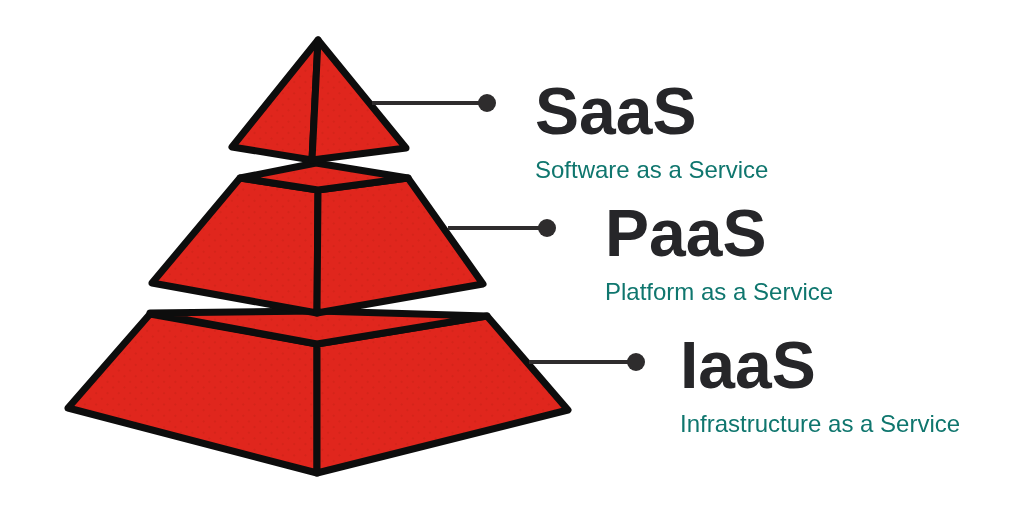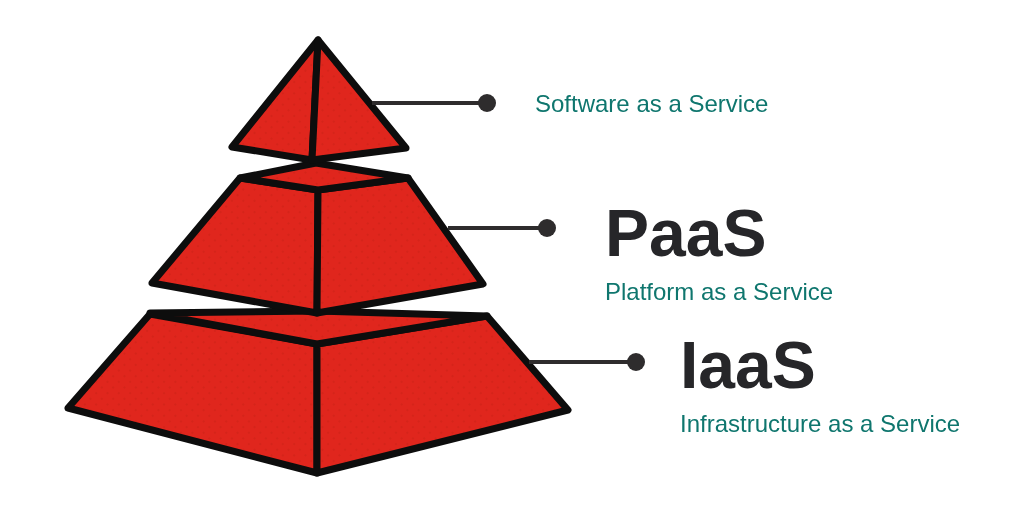--- a/index.html
+++ b/index.html
@@ -76,20 +76,21 @@
       <line x1="372" y1="103" x2="487" y2="103"></line>
       <circle cx="487" cy="103" r="9" stroke="none"></circle>
       <line x1="448" y1="228" x2="547" y2="228"></line>
       <circle cx="547" cy="228" r="9" stroke="none"></circle>
       <line x1="529" y1="362" x2="636" y2="362"></line>
       <circle cx="636" cy="362" r="9" stroke="none"></circle>
     </g>
   </svg>
 
   <div class="label-block block-saas">
+    <div class="label-heading">SaaS</div>
     <div class="label-sub">Software as a Service</div>
   </div>
 
   <div class="label-block block-iaas">
     <div class="label-heading">IaaS</div>
     <div class="label-sub">Infrastructure as a Service</div>
   </div>
 
   <div class="label-block block-paas">
     <div class="label-heading">PaaS</div>

